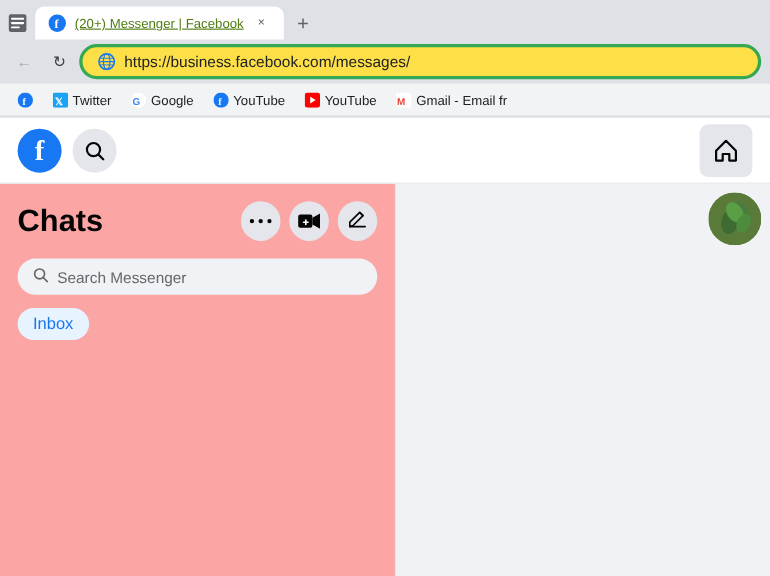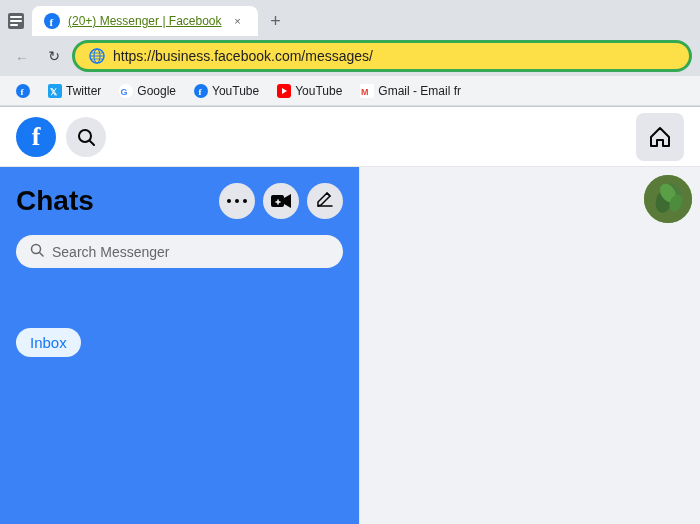--- a/index.html
+++ b/index.html
@@ -223,21 +223,21 @@
     
     .messenger-main {
       display: flex;
       flex: 1;
       overflow: hidden;
     }
 
     
     .left-panel {
       width: 360px;
-      background: #3b82f6;
+      background: #fca5a5;
       display: flex;
       flex-direction: column;
       padding: 8px 0;
       border-right: 1px solid #e4e6ea;
     }
 
     .chats-header {
       display: flex;
       align-items: center;
       padding: 8px 16px;
@@ -287,21 +287,20 @@
     }
     .inbox-btn {
       background: #e7f3ff;
       color: #1877f2;
       border-radius: 50px;
       padding: 6px 14px;
       font-size: 15px;
       font-weight: 500;
       display: inline-block;
       cursor: pointer;
-      margin-top: 48px;
     }
 
     
     .right-panel {
       flex: 1;
       background: #f0f2f5;
       display: flex;
       align-items: flex-start;
       justify-content: flex-end;
       padding: 8px;

